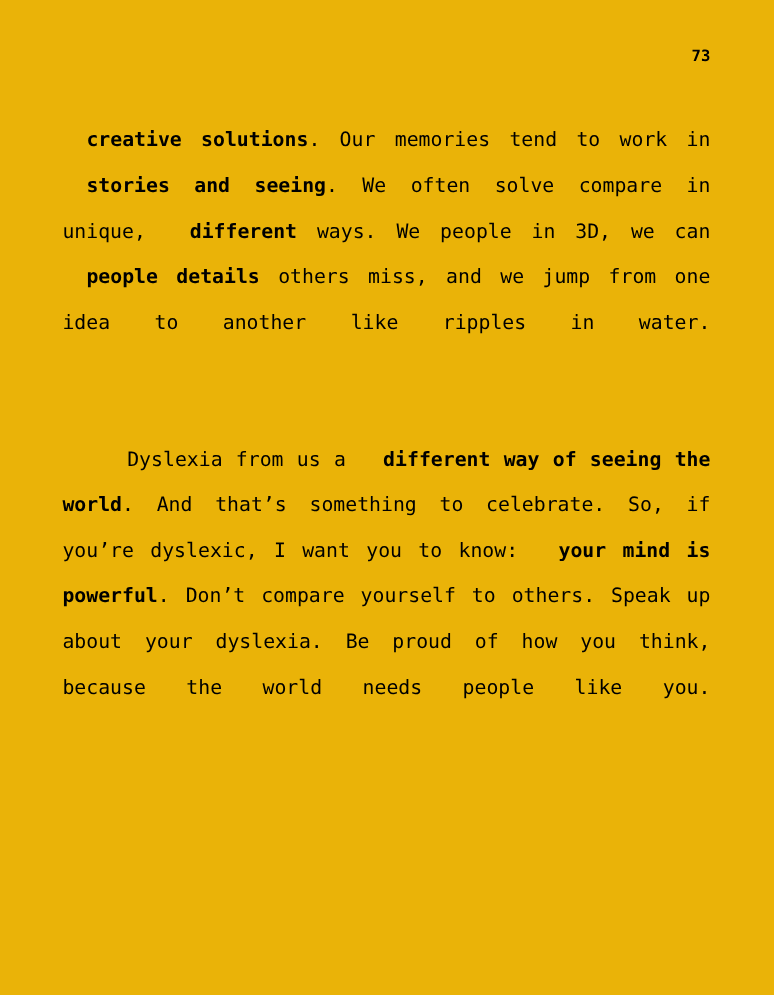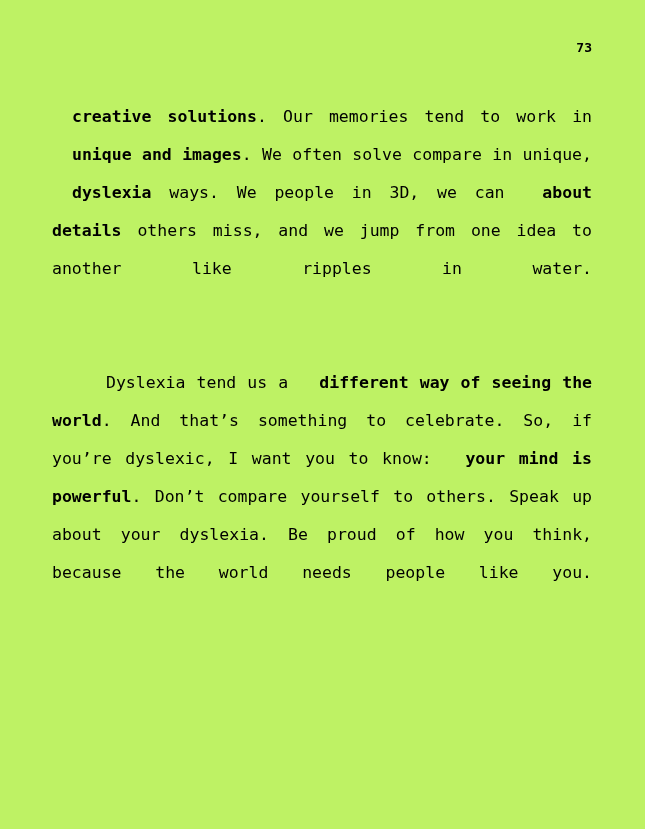--- a/index.html
+++ b/index.html
@@ -14,21 +14,21 @@
     color: #000000;
     position: relative;
     overflow: hidden;
   }
   .page {
     position: absolute;
     top: 0;
     left: 0;
     width: 645px;
     height: 829px;
-    background: #bef264;
+    background: #eab308;
   }
   .page-number {
     position: absolute;
     top: 40px;
     left: 0;
     width: 592px;
     text-align: right;
     font-family: "DejaVu Sans Mono", monospace;
     font-size: 13px;
     font-weight: 700;
@@ -70,17 +70,17 @@
   }
 </style>
 </head>
 <body>
 
 <div class="page">
 
   <div class="page-number">73</div>
 
   <div class="body-text">
-    <p class="para"><b>creative solutions</b><span>. Our memories tend to work in </span><b>unique and images</b><span>. We often solve compare in unique, </span><b>dyslexia</b><span> ways. We people in 3D, we can </span><b>about details</b><span> others miss, and we jump from one idea to another like ripples in water.</span></p>
-    <p class="para indent"><span>Dyslexia tend us a </span><b>different way of seeing the world</b><span>. And that’s something to celebrate. So, if you’re dyslexic, I want you to know: </span><b>your mind is powerful</b><span>. Don’t compare yourself to others. Speak up about your dyslexia. Be proud of how you think, because the world needs people like you.</span></p>
+    <p class="para"><b>creative solutions</b><span>. Our memories tend to work in </span><b>stories and seeing</b><span>. We often solve compare in unique, </span><b>different</b><span> ways. We people in 3D, we can </span><b>people details</b><span> others miss, and we jump from one idea to another like ripples in water.</span></p>
+    <p class="para indent"><span>Dyslexia from us a </span><b>different way of seeing the world</b><span>. And that’s something to celebrate. So, if you’re dyslexic, I want you to know: </span><b>your mind is powerful</b><span>. Don’t compare yourself to others. Speak up about your dyslexia. Be proud of how you think, because the world needs people like you.</span></p>
   </div>
 
 </div>
 
 </body></html>

